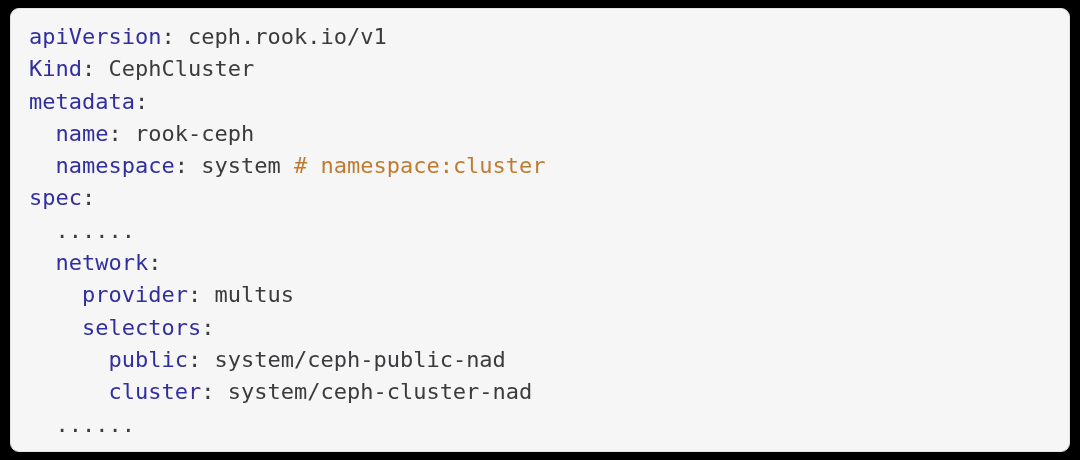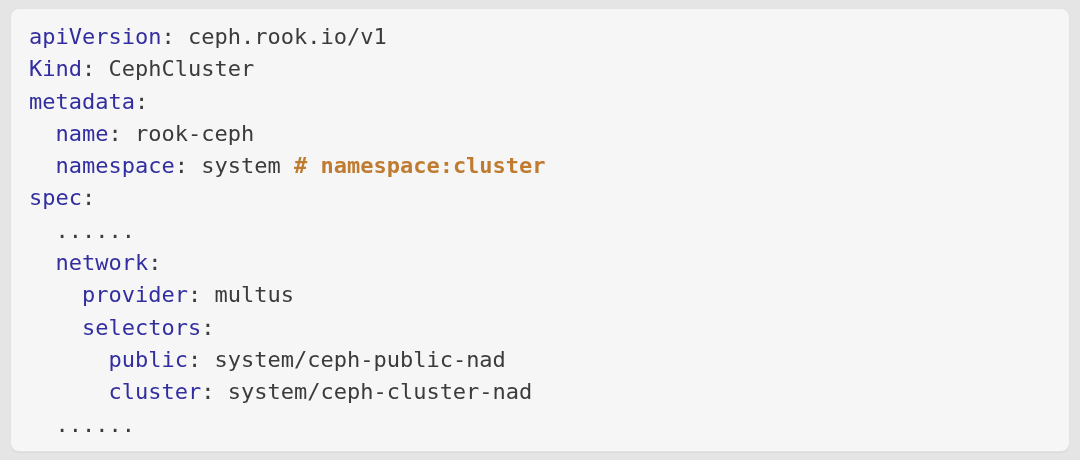--- a/index.html
+++ b/index.html
@@ -8,21 +8,21 @@
     background: #ffffff;
     width: 1080px;
     height: 460px;
     overflow: hidden;
     font-family: "DejaVu Sans Mono", "Liberation Mono", monospace;
   }
   .page {
     position: relative;
     width: 1080px;
     height: 460px;
-    background: #e5e5e5;
+    background: #000000;
   }
   .code-block {
     position: absolute;
     left: 10px;
     top: 8px;
     width: 1060px;
     height: 444px;
     box-sizing: border-box;
     background: #f6f6f7;
     border: 1px solid #e3e3e6;
@@ -33,21 +33,21 @@
     overflow: hidden;
   }
   .code-line {
     white-space: pre;
     font-size: 22px;
     line-height: 32.3px;
     letter-spacing: 0px;
   }
   .tok-key     { color: #322e9f; }
   .tok-value   { color: #3b3b3d; }
-  .tok-comment { color: #bf7c31; font-weight: bold; }
+  .tok-comment { color: #bf7c31; }
   .tok-indent  { color: #3b3b3d; }
 </style>
 </head>
 <body>
 
 <div class="page">
   <pre class="code-block" id="code-block" style="background: rgb(246, 246, 247); border-color: rgb(227, 227, 230);"><div class="code-line"><span class="tok-key" style="color: rgb(50, 46, 159);">apiVersion</span><span class="tok-value" style="color: rgb(59, 59, 61);">: </span><span class="tok-value" style="color: rgb(59, 59, 61);">ceph.rook.io/v1</span></div><div class="code-line"><span class="tok-key" style="color: rgb(50, 46, 159);">Kind</span><span class="tok-value" style="color: rgb(59, 59, 61);">: </span><span class="tok-value" style="color: rgb(59, 59, 61);">CephCluster</span></div><div class="code-line"><span class="tok-key" style="color: rgb(50, 46, 159);">metadata</span><span class="tok-value" style="color: rgb(59, 59, 61);">:</span></div><div class="code-line"><span class="tok-indent" style="color: rgb(59, 59, 61);">  </span><span class="tok-key" style="color: rgb(50, 46, 159);">name</span><span class="tok-value" style="color: rgb(59, 59, 61);">: </span><span class="tok-value" style="color: rgb(59, 59, 61);">rook-ceph</span></div><div class="code-line"><span class="tok-indent" style="color: rgb(59, 59, 61);">  </span><span class="tok-key" style="color: rgb(50, 46, 159);">namespace</span><span class="tok-value" style="color: rgb(59, 59, 61);">: </span><span class="tok-value" style="color: rgb(59, 59, 61);">system </span><span class="tok-comment" style="color: rgb(191, 124, 49);"># namespace:cluster</span></div><div class="code-line"><span class="tok-key" style="color: rgb(50, 46, 159);">spec</span><span class="tok-value" style="color: rgb(59, 59, 61);">:</span></div><div class="code-line"><span class="tok-indent" style="color: rgb(59, 59, 61);">  </span><span class="tok-value" style="color: rgb(59, 59, 61);">......</span></div><div class="code-line"><span class="tok-indent" style="color: rgb(59, 59, 61);">  </span><span class="tok-key" style="color: rgb(50, 46, 159);">network</span><span class="tok-value" style="color: rgb(59, 59, 61);">:</span></div><div class="code-line"><span class="tok-indent" style="color: rgb(59, 59, 61);">    </span><span class="tok-key" style="color: rgb(50, 46, 159);">provider</span><span class="tok-value" style="color: rgb(59, 59, 61);">: </span><span class="tok-value" style="color: rgb(59, 59, 61);">multus</span></div><div class="code-line"><span class="tok-indent" style="color: rgb(59, 59, 61);">    </span><span class="tok-key" style="color: rgb(50, 46, 159);">selectors</span><span class="tok-value" style="color: rgb(59, 59, 61);">:</span></div><div class="code-line"><span class="tok-indent" style="color: rgb(59, 59, 61);">      </span><span class="tok-key" style="color: rgb(50, 46, 159);">public</span><span class="tok-value" style="color: rgb(59, 59, 61);">: </span><span class="tok-value" style="color: rgb(59, 59, 61);">system/ceph-public-nad</span></div><div class="code-line"><span class="tok-indent" style="color: rgb(59, 59, 61);">      </span><span class="tok-key" style="color: rgb(50, 46, 159);">cluster</span><span class="tok-value" style="color: rgb(59, 59, 61);">: </span><span class="tok-value" style="color: rgb(59, 59, 61);">system/ceph-cluster-nad</span></div><div class="code-line"><span class="tok-indent" style="color: rgb(59, 59, 61);">  </span><span class="tok-value" style="color: rgb(59, 59, 61);">......</span></div></pre>
 </div>
 
 </body></html>

